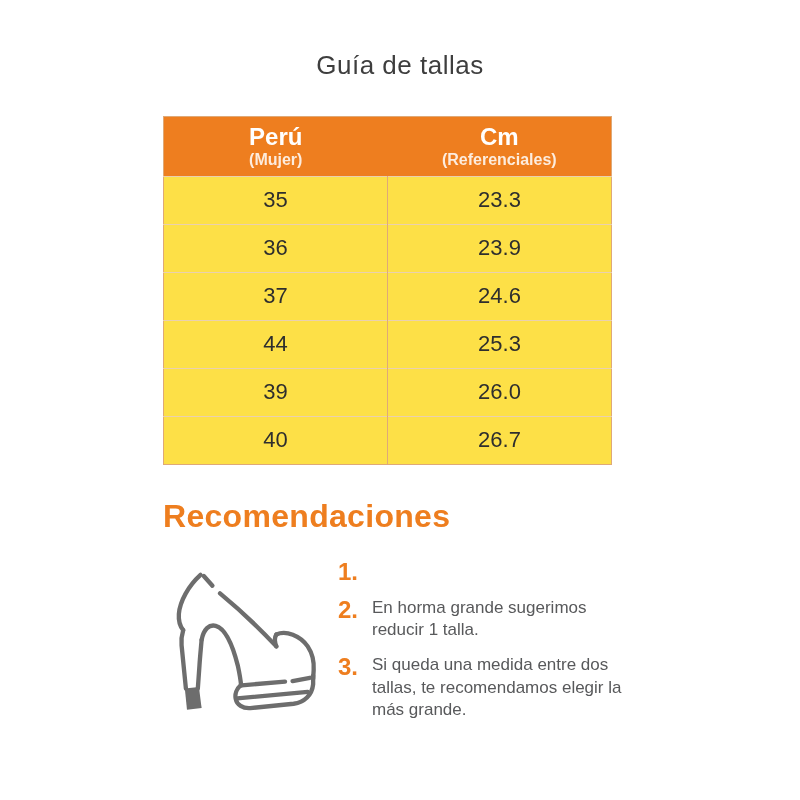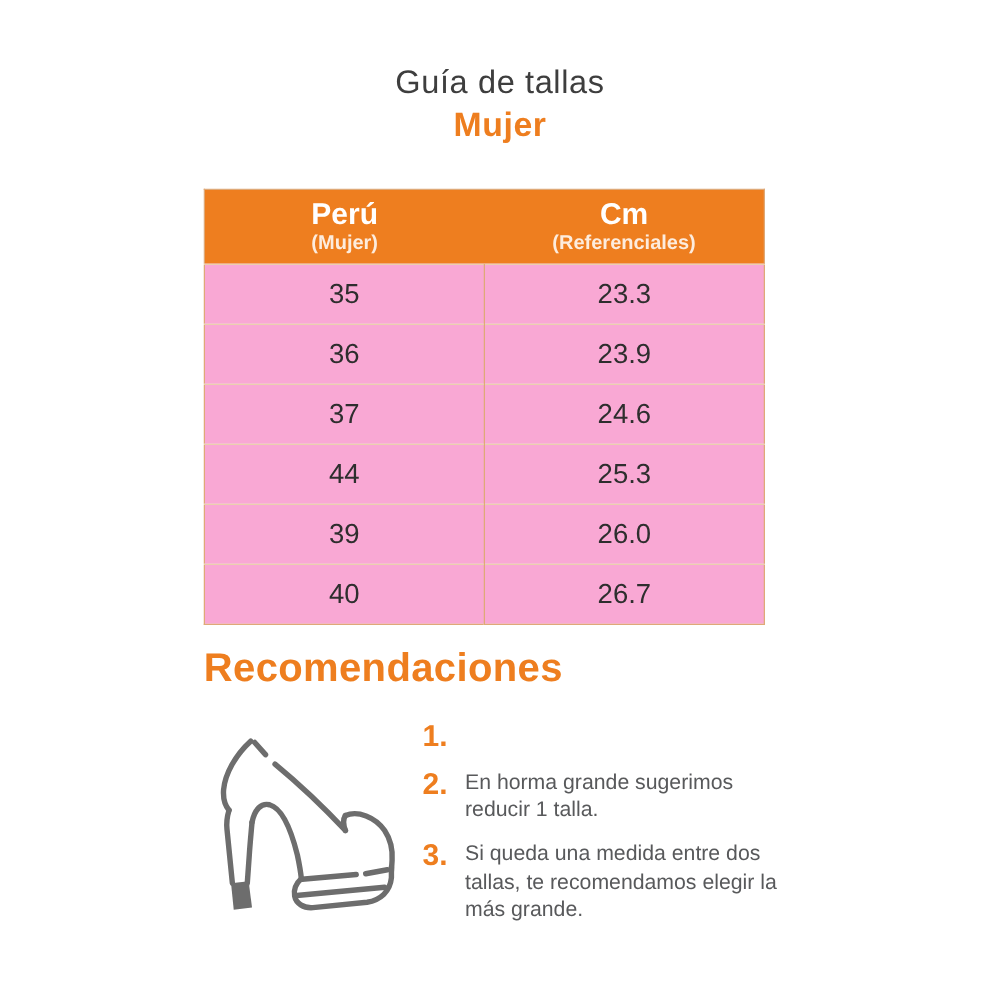--- a/index.html
+++ b/index.html
@@ -33,25 +33,25 @@
   .size-table thead th{
     background:var(--orange);color:var(--header-text);
     padding:7px 0 6px 0;height:43px;vertical-align:middle;
   }
   .th-main{display:block;font-size:24px;font-weight:800;line-height:1.1;}
   .th-sub{display:block;font-size:16px;font-weight:600;color:rgba(255,255,255,.85);line-height:1.2;}
   .size-table tbody td{
     height:45px;text-align:center;vertical-align:middle;
     font-size:22px;font-weight:500;color:#2E2E2E;
     border-top:1px solid var(--row-divider);
-    background:#f9a8d4;
+    background:#fde047;
   }
   .size-table tbody td:first-child{border-right:1px solid var(--table-border);}
   .reco-heading{
-    margin:16px 0 0 163px;font-size:32px;font-weight:800;
+    margin:33px 0 0 163px;font-size:32px;font-weight:800;
     color:var(--orange);letter-spacing:.3px;
   }
   .reco-subheading{
     margin:7px 0 0 163px;font-size:18px;font-weight:400;color:#4F5053;
   }
   .reco-row{display:flex;margin:20px 0 0 170px;align-items:flex-start;}
   .shoe-box{width:168px;flex:0 0 168px;padding-top:8px;}
   .reco-list{
     list-style:none;margin:4px 0 0 0;padding:0;width:300px;
   }
@@ -64,21 +64,20 @@
     font-size:17px;line-height:1.32;color:var(--body-gray);
   }
   .shoe-svg{display:block;}
 </style>
 </head>
 <body>
 
 <div class="page">
 
   <h1 class="page-title">Guía de tallas</h1>
-  <h2 class="page-subtitle">Mujer</h2>
 
   <div class="table-wrap">
     <table class="size-table">
       <thead>
         <tr>
           <th>
             <span class="th-main">Perú</span>
             <span class="th-sub">(Mujer)</span>
           </th>
           <th>

